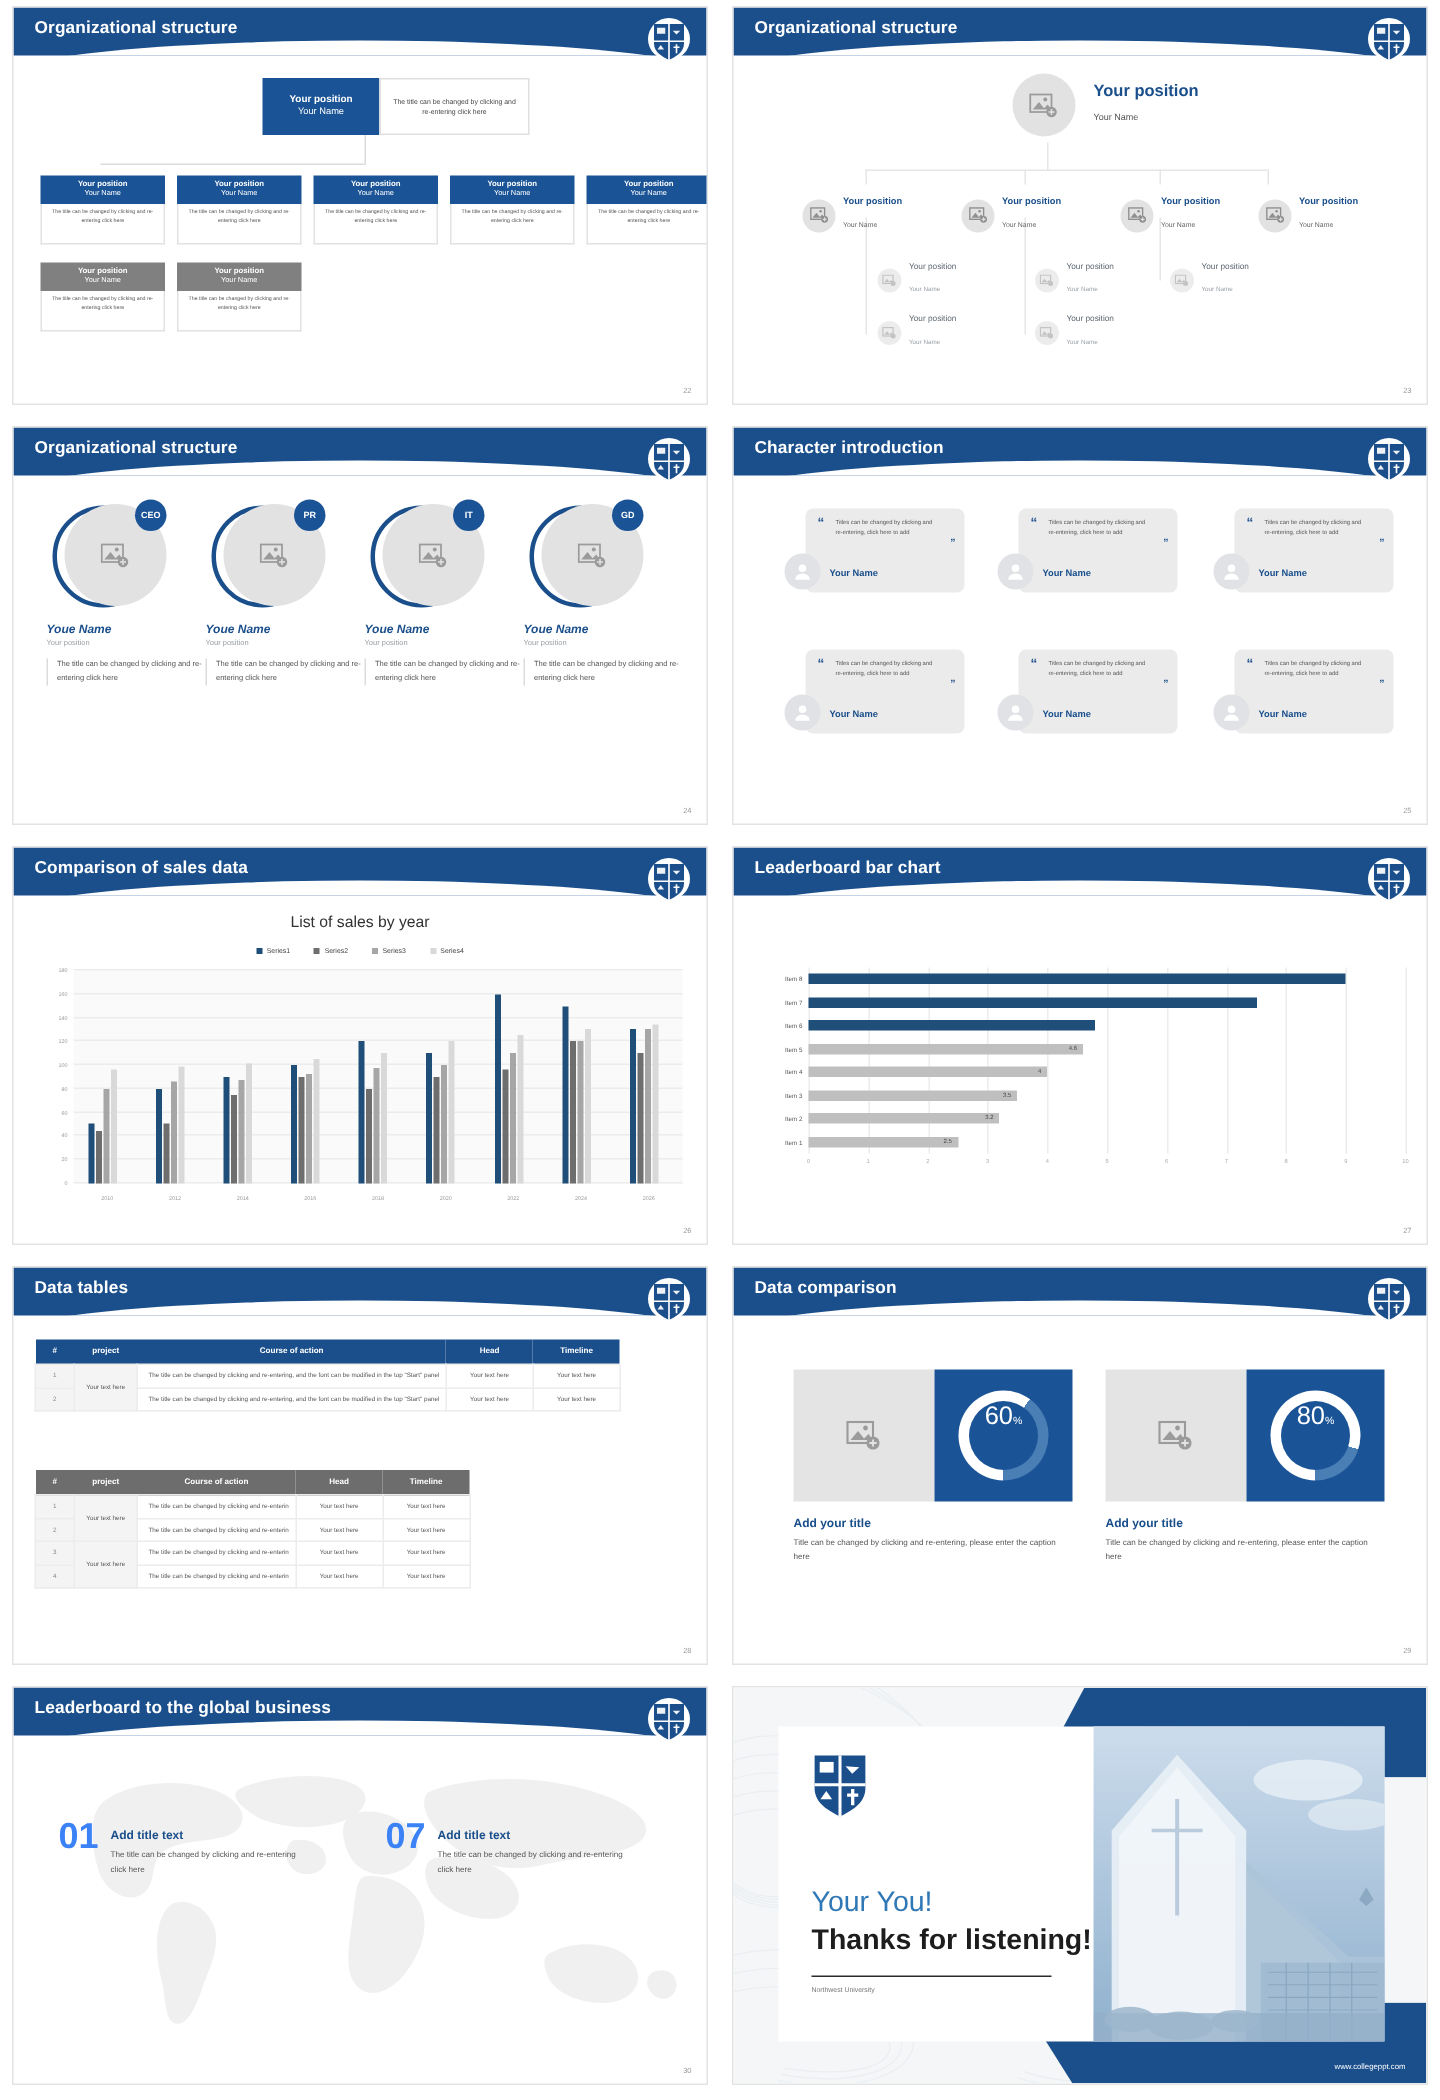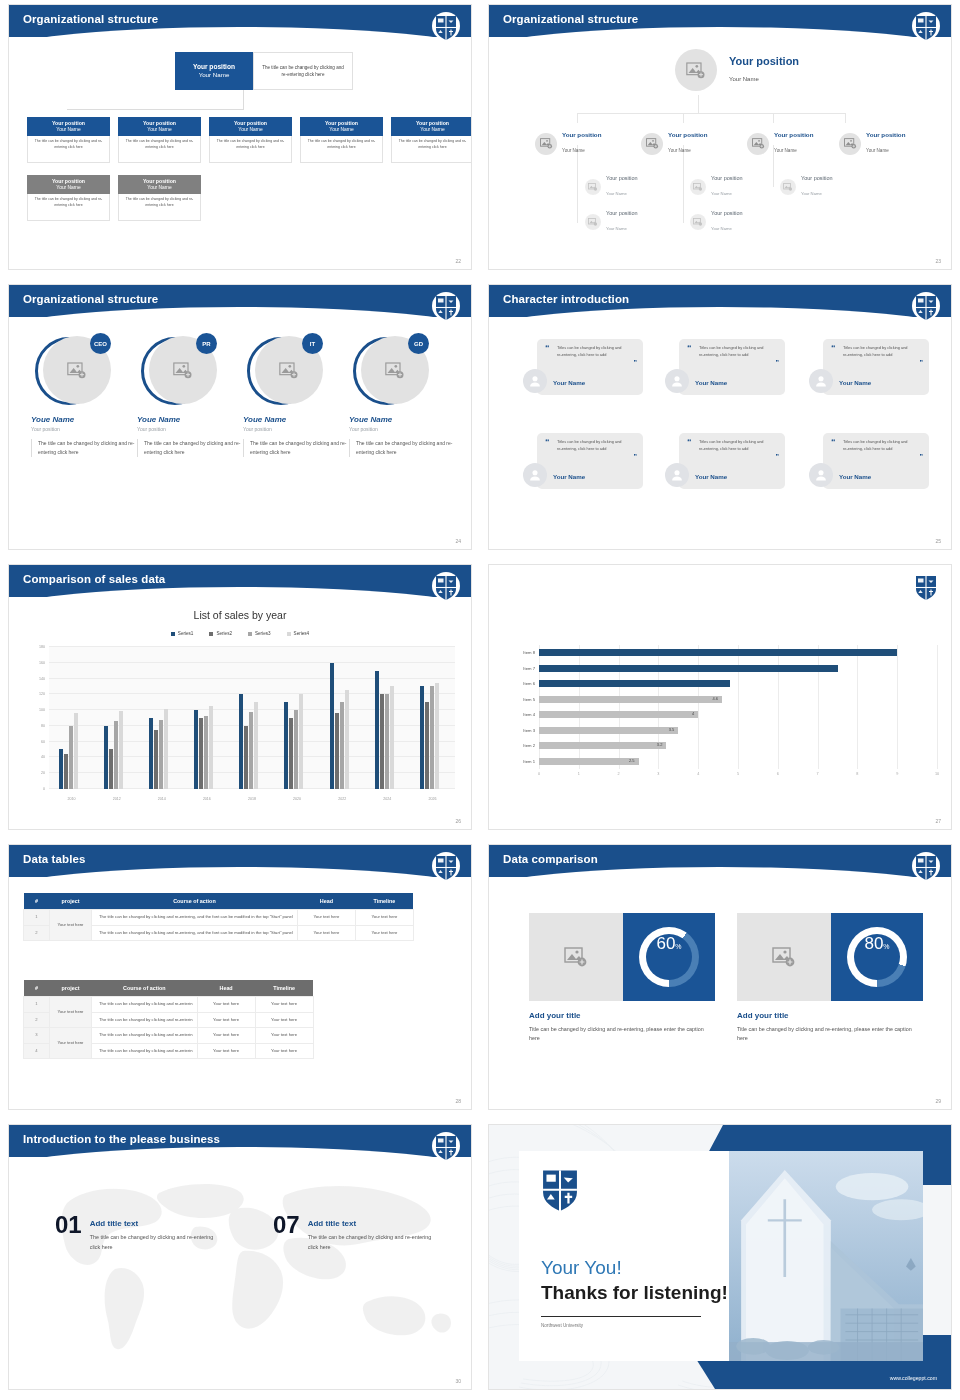--- a/index.html
+++ b/index.html
@@ -212,21 +212,21 @@
   .donut .pct { font-size: 17px; color:#fff; font-weight:normal; }
   .donut .sym { font-size: 7px; color:#fff; }
   .dtitle { position:absolute; top: 166px; font-size: 8px; font-weight:bold; color:#1a4f8b; }
   .dtext { position:absolute; top: 180px; width: 186px;
     font-size: 5.4px; color:#555; line-height: 1.75; }
 
   
   .worldmap { position:absolute; left: 30px; top: 40px; width: 420px; height: 200px;
     opacity: .55; }
   .numblk { position:absolute; display:flex; align-items:flex-start; gap: 8px; }
-  .numblk .num { font-size: 24px; font-weight:bold; color:#0f172a; line-height:1;margin-left:16px; }
+  .numblk .num { font-size: 24px; font-weight:bold; color:#3b82f6; line-height:1; }
   .numblk .t b { display:block; font-size: 8px; color:#1a4f8b; margin-top: 6px; }
   .numblk .t span { display:block; font-size: 5.4px; color:#555;
     line-height: 1.8; margin-top: 5px; width: 128px; }
 
   
   .ty { position:absolute; inset:0; background:#f4f6f8; overflow:hidden; }
   .ty-tri-tr { position:absolute; right:0; top:0; width: 260px; height: 60px;
     background:#1a4f8b; clip-path: polygon(32px 0, 100% 0, 100% 100%, 0 100%); }
   .ty-tri-br { position:absolute; right:0; bottom:0; width: 270px; height: 54px;
     background:#1a4f8b; clip-path: polygon(0 0, 100% 0, 100% 100%, 34px 100%); }
@@ -827,20 +827,23 @@
           <div class="cc-xlab" style="left: 364.333px;">2024</div>
           <div class="cc-xlab" style="left: 409.444px;">2026</div>
         </div>
 
       <div class="pagenum">26</div>
     </div>
   </div>
 
   <div class="slidewrap">
     <div class="slide">
+      <div class="hdr">
+        <div class="hdr-title">Leaderboard bar chart</div>
+      </div>
       <div class="crest">
         <div class="halo"></div>
         <svg width="22" height="26" viewBox="0 0 22 26" style="position:absolute;left:0;top:0">
           <path d="M1 2 h20 v13 c0 6 -6 9 -10 11 c-4 -2 -10 -5 -10 -11 z" fill="#1a4f8b"></path>
           <path d="M11 2 v24" stroke="#fff" stroke-width="1.1"></path>
           <path d="M1 13.5 h20" stroke="#fff" stroke-width="1.1"></path>
           <rect x="3" y="4.5" width="5.5" height="4" fill="#fff" opacity=".92"></rect>
           <path d="M13.5 6.5 l5 0 l-2.5 2.5 z" fill="#fff" opacity=".92"></path>
           <path d="M5.5 16 l2.2 3 l-4.4 0 z" fill="#fff" opacity=".92"></path>
           <path d="M16 15.5 v6 M14 17.5 h4" stroke="#fff" stroke-width="1.1"></path>
@@ -1069,21 +1072,21 @@
       <div class="dtitle" style="left:248px">Add your title</div>
       <div class="dtext" style="left:248px">Title can be changed by clicking and re-entering, please enter the caption here</div>
 
       <div class="pagenum">29</div>
     </div>
   </div>
 
   <div class="slidewrap">
     <div class="slide">
       <div class="hdr">
-        <div class="hdr-title">Introduction to the please business</div>
+        <div class="hdr-title">Leaderboard to the global business</div>
       </div>
       <div class="crest">
         <div class="halo"></div>
         <svg width="22" height="26" viewBox="0 0 22 26" style="position:absolute;left:0;top:0">
           <path d="M1 2 h20 v13 c0 6 -6 9 -10 11 c-4 -2 -10 -5 -10 -11 z" fill="#1a4f8b"></path>
           <path d="M11 2 v24" stroke="#fff" stroke-width="1.1"></path>
           <path d="M1 13.5 h20" stroke="#fff" stroke-width="1.1"></path>
           <rect x="3" y="4.5" width="5.5" height="4" fill="#fff" opacity=".92"></rect>
           <path d="M13.5 6.5 l5 0 l-2.5 2.5 z" fill="#fff" opacity=".92"></path>
           <path d="M5.5 16 l2.2 3 l-4.4 0 z" fill="#fff" opacity=".92"></path>

